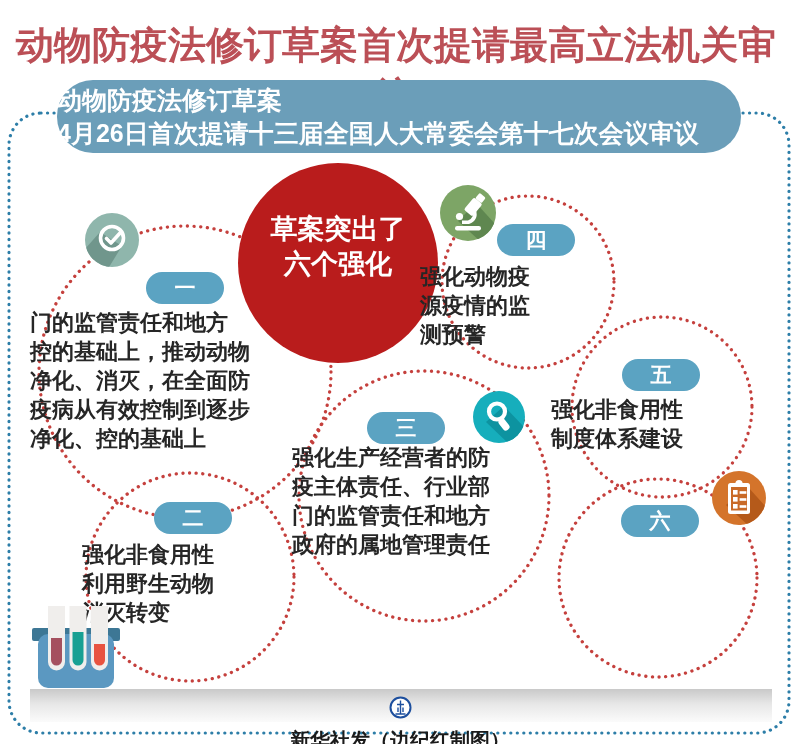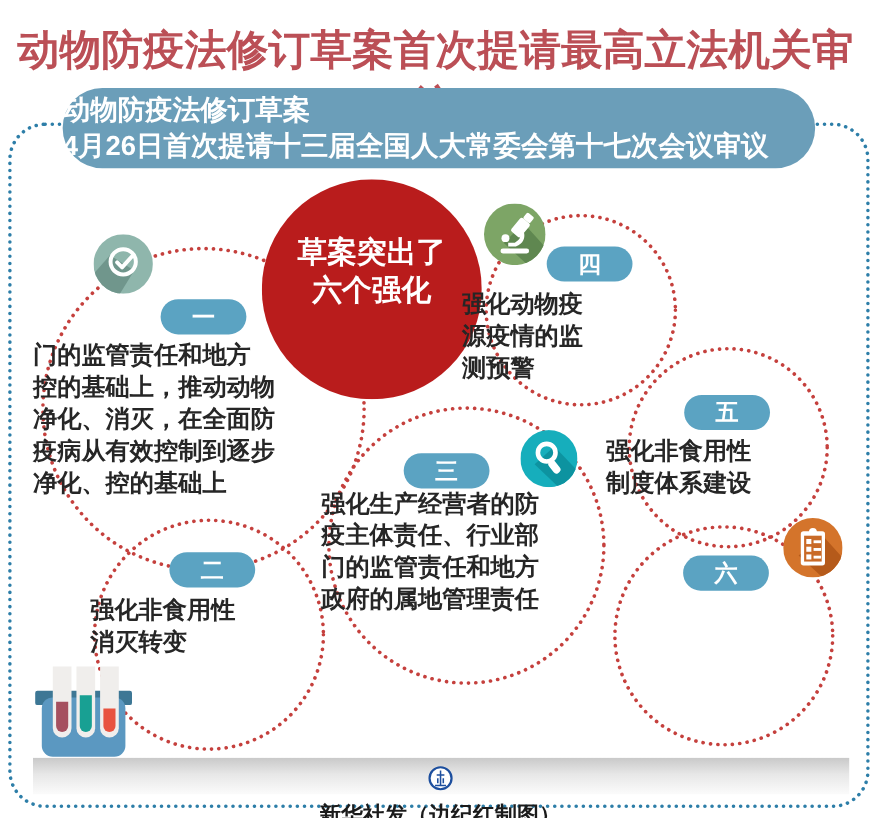--- a/index.html
+++ b/index.html
@@ -87,20 +87,21 @@
 
   <div class="txt" id="t1">
     <div>门的监管责任和地方</div>
     <div>控的基础上，推动动物</div>
     <div>净化、消灭，在全面防</div>
     <div>疫病从有效控制到逐步</div>
     <div>净化、控的基础上</div>
   </div>
   <div class="txt" id="t2">
     <div>强化非食用性</div>
+    <div>利用野生动物</div>
     <div>消灭转变</div>
   </div>
   <div class="txt" id="t3">
     <div>强化生产经营者的防</div>
     <div>疫主体责任、行业部</div>
     <div>门的监管责任和地方</div>
     <div>政府的属地管理责任</div>
   </div>
   <div class="txt" id="t4">
     <div>强化动物疫</div>

